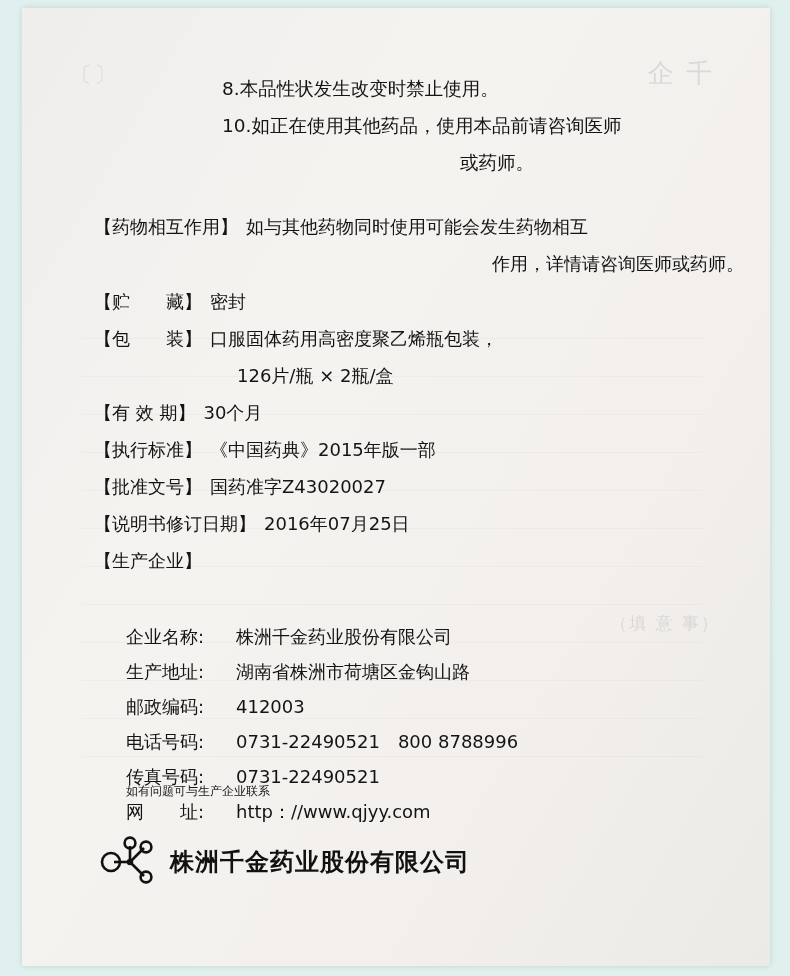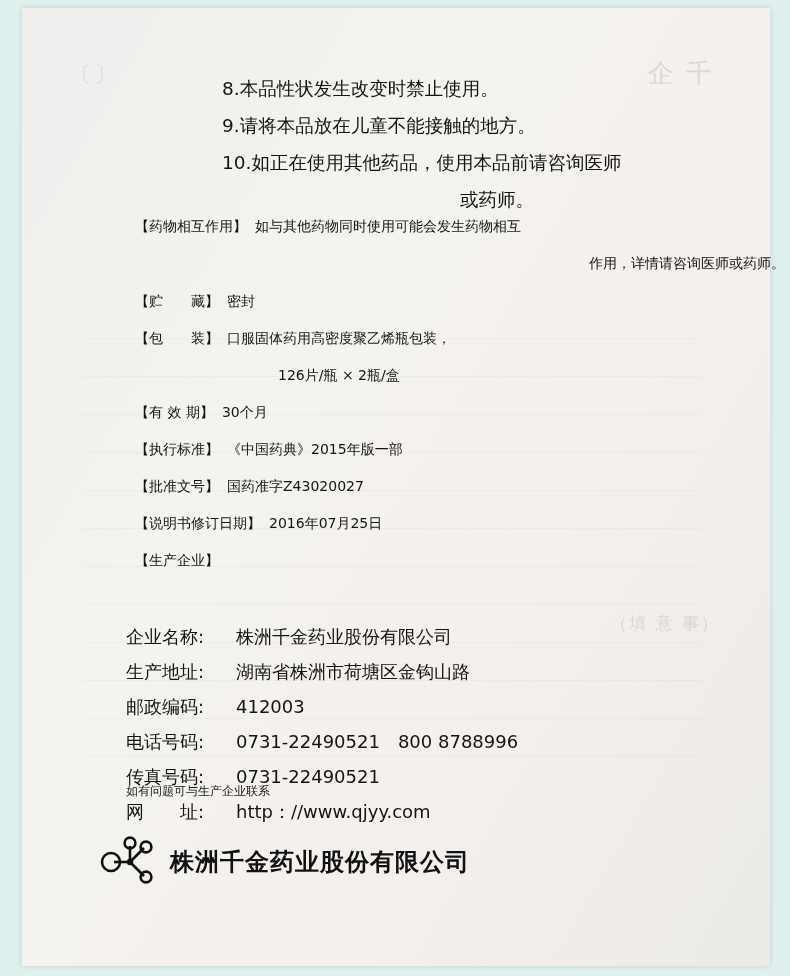--- a/index.html
+++ b/index.html
@@ -101,23 +101,22 @@
   }
   .numlist .cont {
     display: block;
     padding-left: 30px;
     text-align: center;
   }
   .block {
     position: absolute;
     left: 72px;
     width: 650px;
-    font-size: 14px;
+    font-size: 18px;
     line-height: 37px;
-    margin-left: 41px;
   }
   #interaction { top: 200px; }
   #interaction .ind {
     display: block;
     padding-left: 136px;
     text-align: right;
   }
   .row {
     display: flex;
     align-items: baseline;
@@ -201,23 +200,20 @@
     <div class="ghost" id="ghost-left">〔〕</div>
     <div class="ghost" id="ghost-right">企 千</div>
     <div class="ghost" id="ghost-mid">（填 意 事）</div>
     <div class="ghost" id="ghost-lines"></div>
 
     <div id="content">
 
       <div class="numlist">
         <div class="li">
           <span>8.</span><span>本品性状发生改变时禁止使用。</span>
-        </div>
-        <div class="li">
-          <span>9.</span><span>请将本品放在儿童不能接触的地方。</span>
         </div>
         <div class="li wrap">
           <span>10.</span><span>如正在使用其他药品，使用本品前请咨询医师</span>
           <span class="cont">或药师。</span>
         </div>
       </div>
 
       <div class="block" id="interaction">
         <div class="row">
           <span class="label">【药物相互作用】</span>

